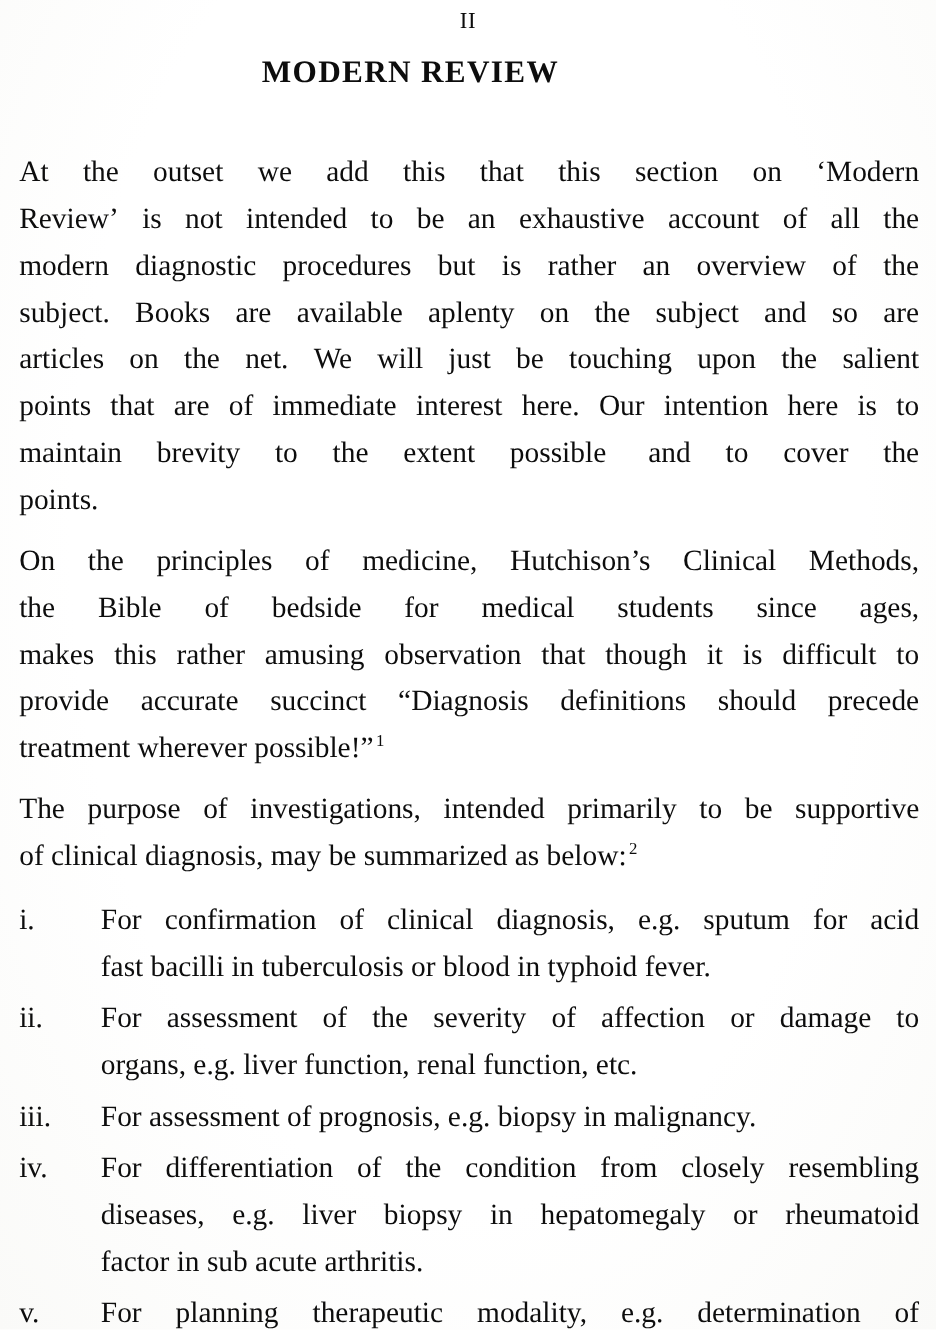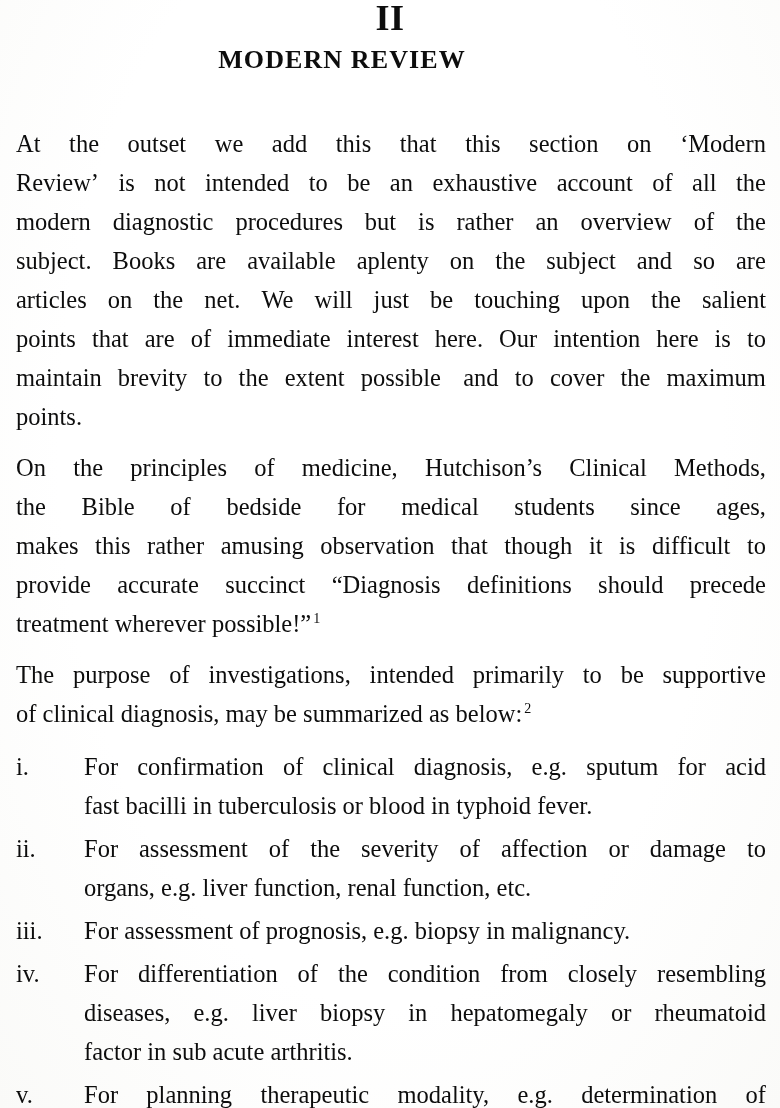--- a/index.html
+++ b/index.html
@@ -26,22 +26,22 @@
       radial-gradient(ellipse at 50% 40%, #ffffff 60%, #fafaf8 100%);
   }
 
   
   .chapter-num {
     position: absolute;
     top: 2px;
     left: 0;
     width: 780px;
     text-align: center;
-    font-weight: bold;
-    font-size: 36px;
+    font-weight: normal;
+    font-size: 19px;
     letter-spacing: 0.5px;
     line-height: 32px;
   }
   .chapter-title {
     position: absolute;
     top: 44px;
     left: 0;
     width: 684px;
     text-align: center;
     font-weight: bold;
@@ -204,21 +204,20 @@
           <span>maintain</span>
           <span>brevity</span>
           <span>to</span>
           <span>the</span>
           <span>extent</span>
           <span>possible</span>
           <span> and</span>
           <span>to</span>
           <span>cover</span>
           <span>the</span>
-          <span>maximum</span>
         </span>
         <span class="ln last">points.</span>
       </p>
     <p class="para">
         <span class="ln j">
           <span>On</span>
           <span>the</span>
           <span>principles</span>
           <span>of</span>
           <span>medicine,</span>

